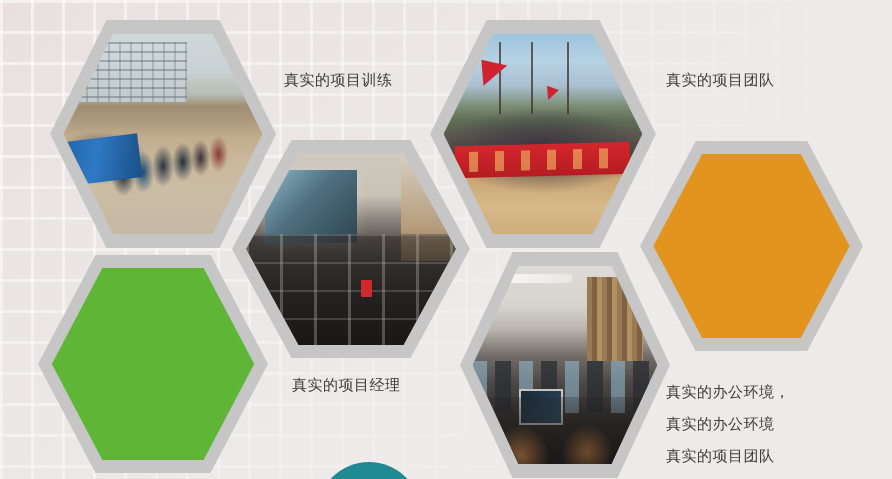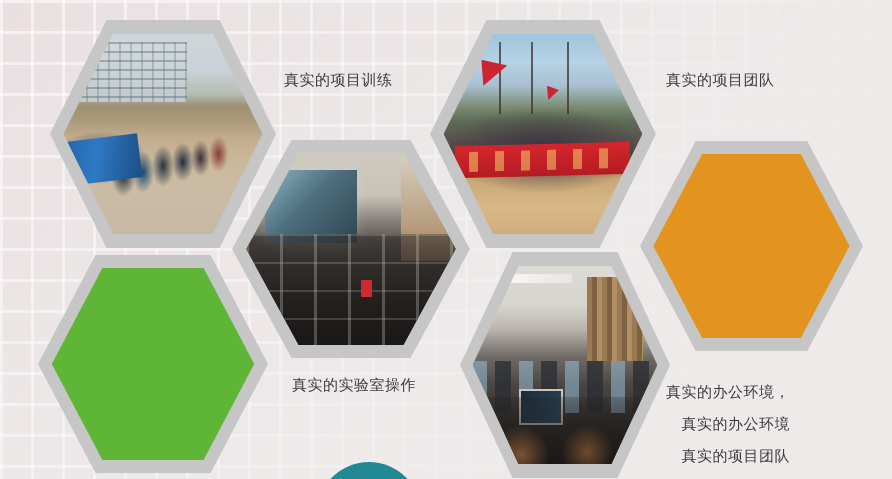--- a/index.html
+++ b/index.html
@@ -191,21 +191,21 @@
     color:#3b3b3b;
     font-size:15px;
     line-height:32px;
     letter-spacing:.5px;
     white-space:nowrap;
     font-family:Liberation Serif, serif;
   }
   .caption-block{position:absolute;}
   .caption-block .line{
     color:#3b3b3b;font-size:15px;line-height:32px;
-    letter-spacing:.5px;white-space:nowrap;text-align:right;
+    letter-spacing:.5px;white-space:nowrap;
   }
 </style>
 </head>
 <body>
 
 <div id="slide">
 
   <div id="grid-fade"></div>
 
   <div class="hex" style="left:50px;top:20px;width:226px;height:228px;">
@@ -260,21 +260,21 @@
   <div class="hex hex-orange" style="left:640px;top:141px;width:223px;height:210px;">
     <div class="hex-inner"></div>
   </div>
 
   <div id="teal-circle"></div>
 
   <div class="caption" style="left:284px;top:64px;">真实的项目训练</div>
 
   <div class="caption" style="left:666px;top:64px;">真实的项目团队</div>
 
-  <div class="caption" style="left:292px;top:369px;">真实的实验室操作</div>
+  <div class="caption" style="left:292px;top:369px;">真实的项目经理</div>
 
   <div class="caption-block" style="left:666px;top:376px;">
     <div class="line">真实的办公环境，</div>
     <div class="line">真实的办公环境</div>
     <div class="line">真实的项目团队</div>
   </div>
 
 </div>
 
 </body></html>

